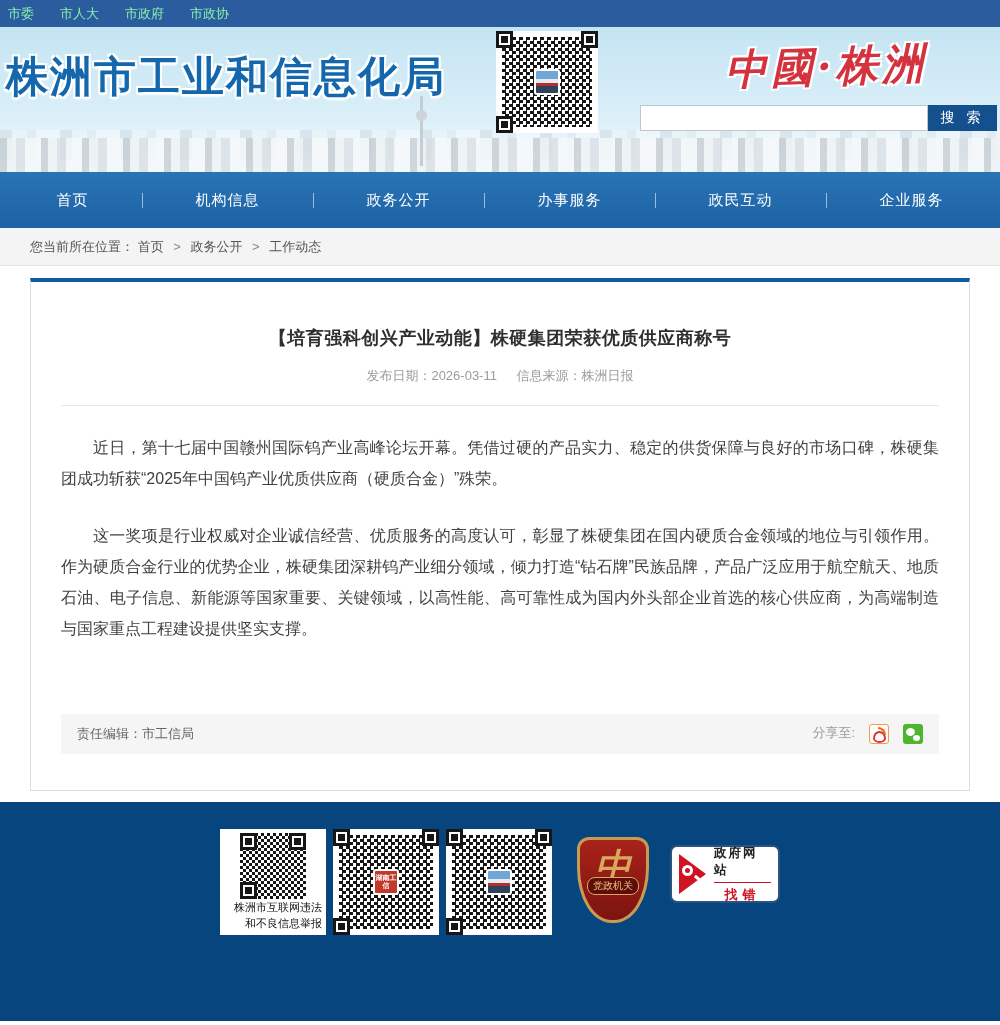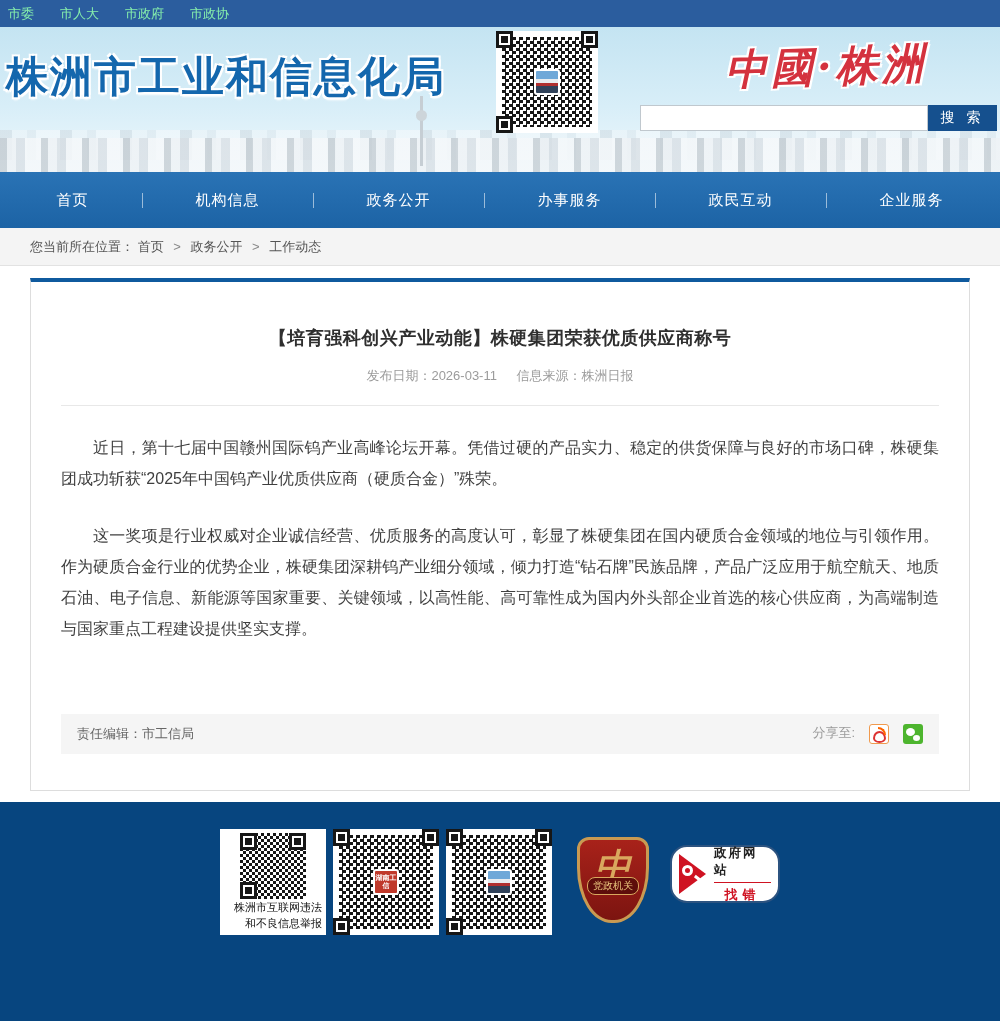--- a/index.html
+++ b/index.html
@@ -71,21 +71,21 @@
   .f-row { display:flex; justify-content:center; align-items:flex-start; gap:7px; }
   .f-qrbox { width:106px; height:106px; background:#fff; padding:4px 4px 2px; text-align:right; }
   .f-qrbox .qr-inner { position:relative; width:66px; height:66px; margin:0 auto; }
   .f-qrbox .qr-inner .qr-pat { inset:0; background-size:6px 6px; }
   .f-cap { font-size:11px; color:#111; line-height:1.25; margin-top:2px; white-space:nowrap; }
   .f-qr { width:106px; height:106px; padding:5px; }
   .shield-wrap { margin-left:18px; padding-top:8px; }
   .shield { width:72px; height:86px; background:linear-gradient(180deg,#a8221a,#7c1410); border:3px solid #c99a52; border-radius:12px 12px 48% 48%/12px 12px 64% 64%; position:relative; display:flex; justify-content:center; cursor:pointer; }
   .shield .emblem { margin-top:8px; font-family:"DejaVu Serif", serif; font-style:italic; font-weight:bold; font-size:36px; color:#d9a85e; line-height:1; }
   .shield .ribbon { position:absolute; bottom:25px; left:50%; transform:translateX(-50%); background:#5e0d0b; border:1px solid #d9a85e; border-radius:8px; color:#eac57d; font-size:10px; padding:1px 5px; white-space:nowrap; }
-  .zhaocuo { margin-left:14px; margin-top:16px; width:110px; height:58px; background:#fff; border:2px solid #2c5380; border-radius:17px; display:flex; align-items:center; padding:4px 7px; gap:7px; cursor:pointer; }
+  .zhaocuo { margin-left:14px; margin-top:16px; width:110px; height:58px; background:#fff; border:2px solid #2c5380; border-radius:7px; display:flex; align-items:center; padding:4px 7px; gap:7px; cursor:pointer; }
   .zc-ico { position:relative; width:28px; height:42px; }
   .zc-tri { position:absolute; left:0; top:1px; width:0; height:0; border-left:27px solid #cf1322; border-top:20px solid transparent; border-bottom:20px solid transparent; }
   .zc-lens { position:absolute; left:3px; top:12px; width:11px; height:11px; border:3px solid #fff; border-radius:50%; }
   .zc-handle { position:absolute; left:15px; top:24px; width:8px; height:3px; background:#fff; transform:rotate(38deg); }
   .zc-tx { display:flex; flex-direction:column; align-items:center; flex:1; }
   .zc-l1 { font-size:12.5px; color:#222; letter-spacing:2px; font-weight:bold; }
   .zc-div { width:100%; height:1px; background:#cf1322; margin:3px 0; }
   .zc-l2 { font-size:13px; color:#cf1322; font-weight:bold; letter-spacing:5px; }
 </style>
 </head>

